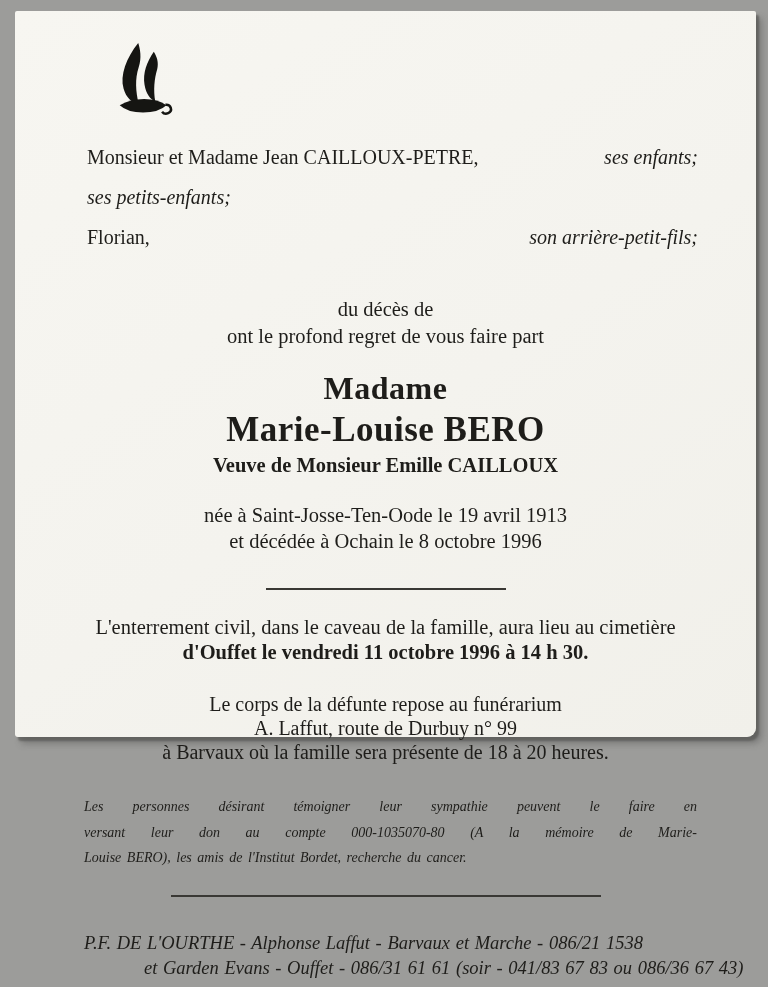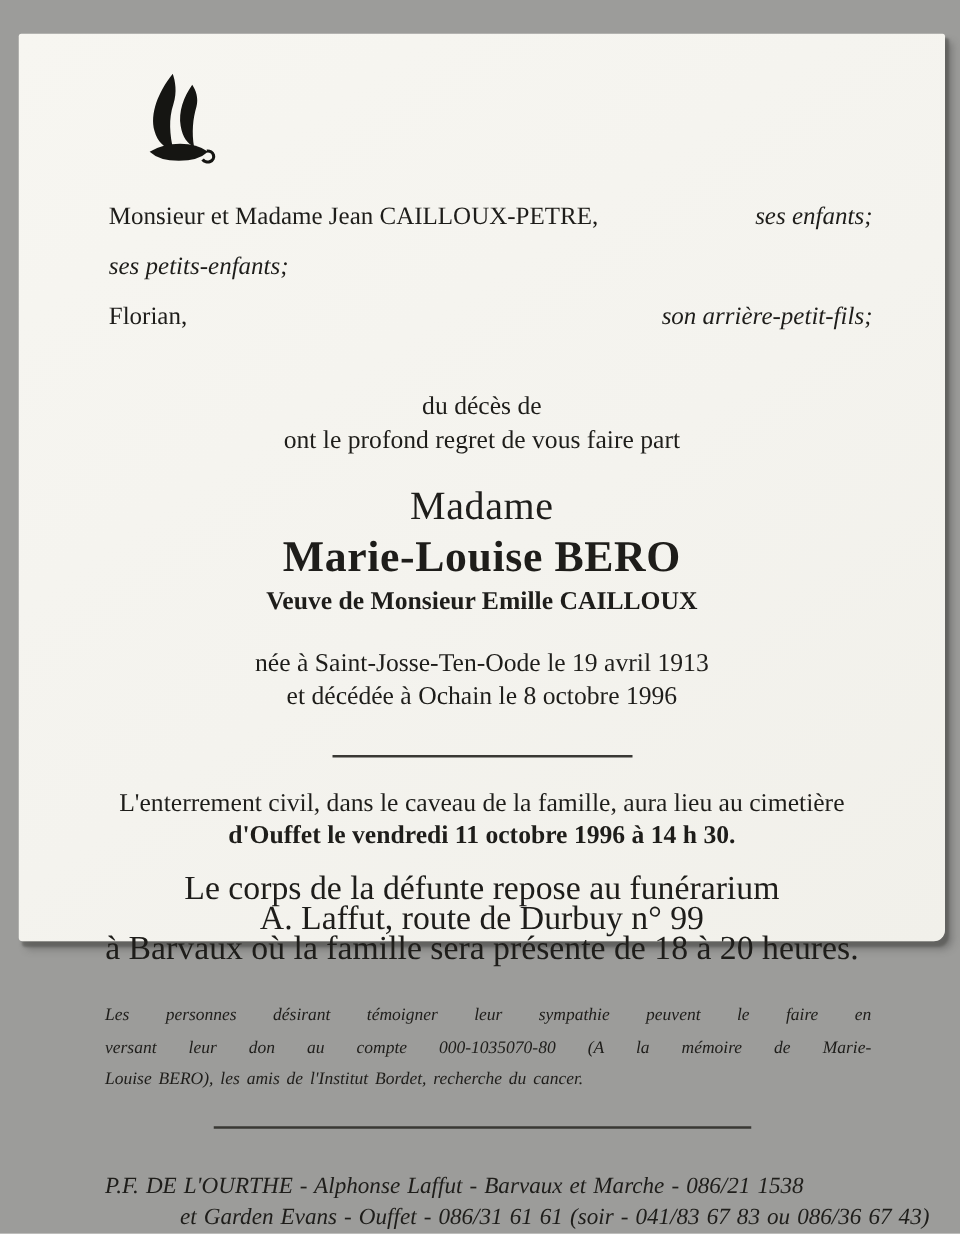--- a/index.html
+++ b/index.html
@@ -13,21 +13,21 @@
     position: relative;
     width: 768px;
     height: 987px;
     background: #9c9c9a;
     font-family: "Liberation Serif", "DejaVu Serif", serif;
     color: #1e1d1a;
   }
   .card {
     position: absolute;
     left: 15px;
-    top: 27px;
+    top: 11px;
     width: 741px;
     height: 726px;
     background: linear-gradient(145deg, #f7f6f1 0%, #f4f3ee 55%, #f1f0ea 100%);
     border-radius: 2px 2px 9px 3px;
     box-shadow: 3px 4px 2px rgba(85,85,82,0.65), 6px 7px 6px rgba(70,70,68,0.35);
     box-sizing: border-box;
   }
   .logo {
     margin: 32px 0 0 100px;
     width: 62px;
@@ -49,21 +49,21 @@
   .fam-relation { font-style: italic; }
   .center { text-align: center; }
   .intro {
     margin-top: 47px;
     font-size: 20.5px;
     line-height: 27px;
   }
   .deceased { margin-top: 18px; }
   .deceased-title {
     font-size: 32px;
-    font-weight: normal;
+    font-weight: bold;
     line-height: 40px;
     letter-spacing: 0.5px;
   }
   .deceased-name {
     font-size: 35px;
     font-weight: bold;
     line-height: 44px;
     letter-spacing: 0.5px;
   }
   .deceased-subtitle {
@@ -85,22 +85,22 @@
   }
   .divider-1 { margin-top: 34px; width: 240px; }
   .divider-2 { margin-top: 24px; width: 430px; }
   .burial {
     margin-top: 25px;
     font-size: 20.5px;
     line-height: 25px;
   }
   .burial-bold { font-weight: bold; }
   .repose {
-    margin-top: 17px;
-    font-size: 27px;
+    margin-top: 27px;
+    font-size: 20px;
     line-height: 24px;
   }
   .donation {
     margin-top: 30px;
     padding: 0 59px 0 69px;
     font-size: 14px;
     font-style: italic;
     line-height: 25.5px;
     word-spacing: 2px;
   }

